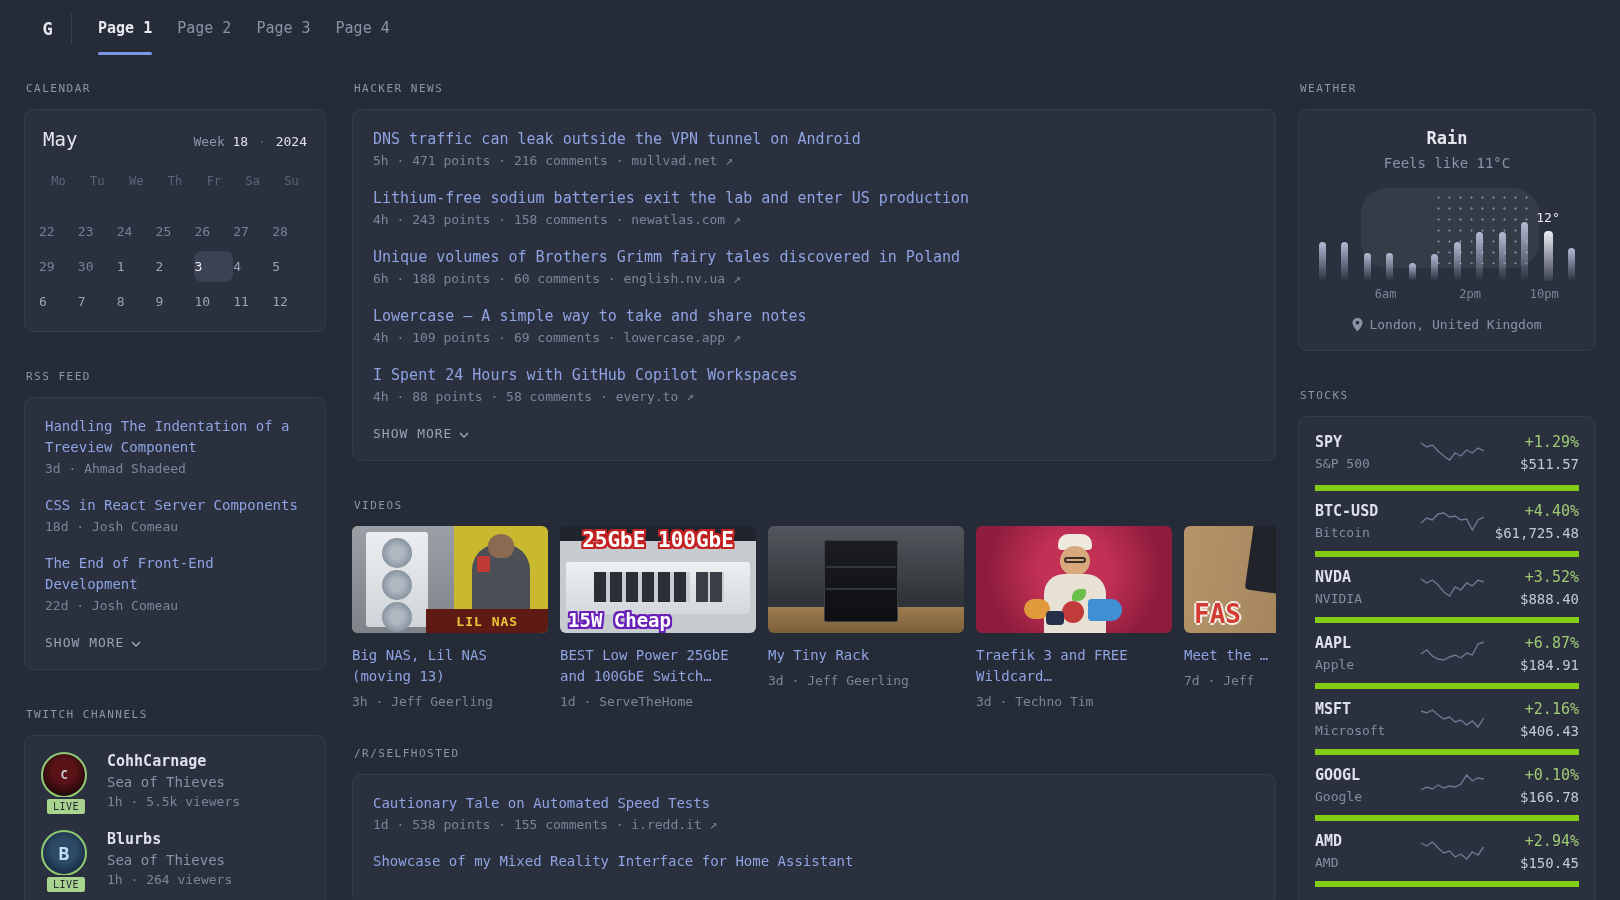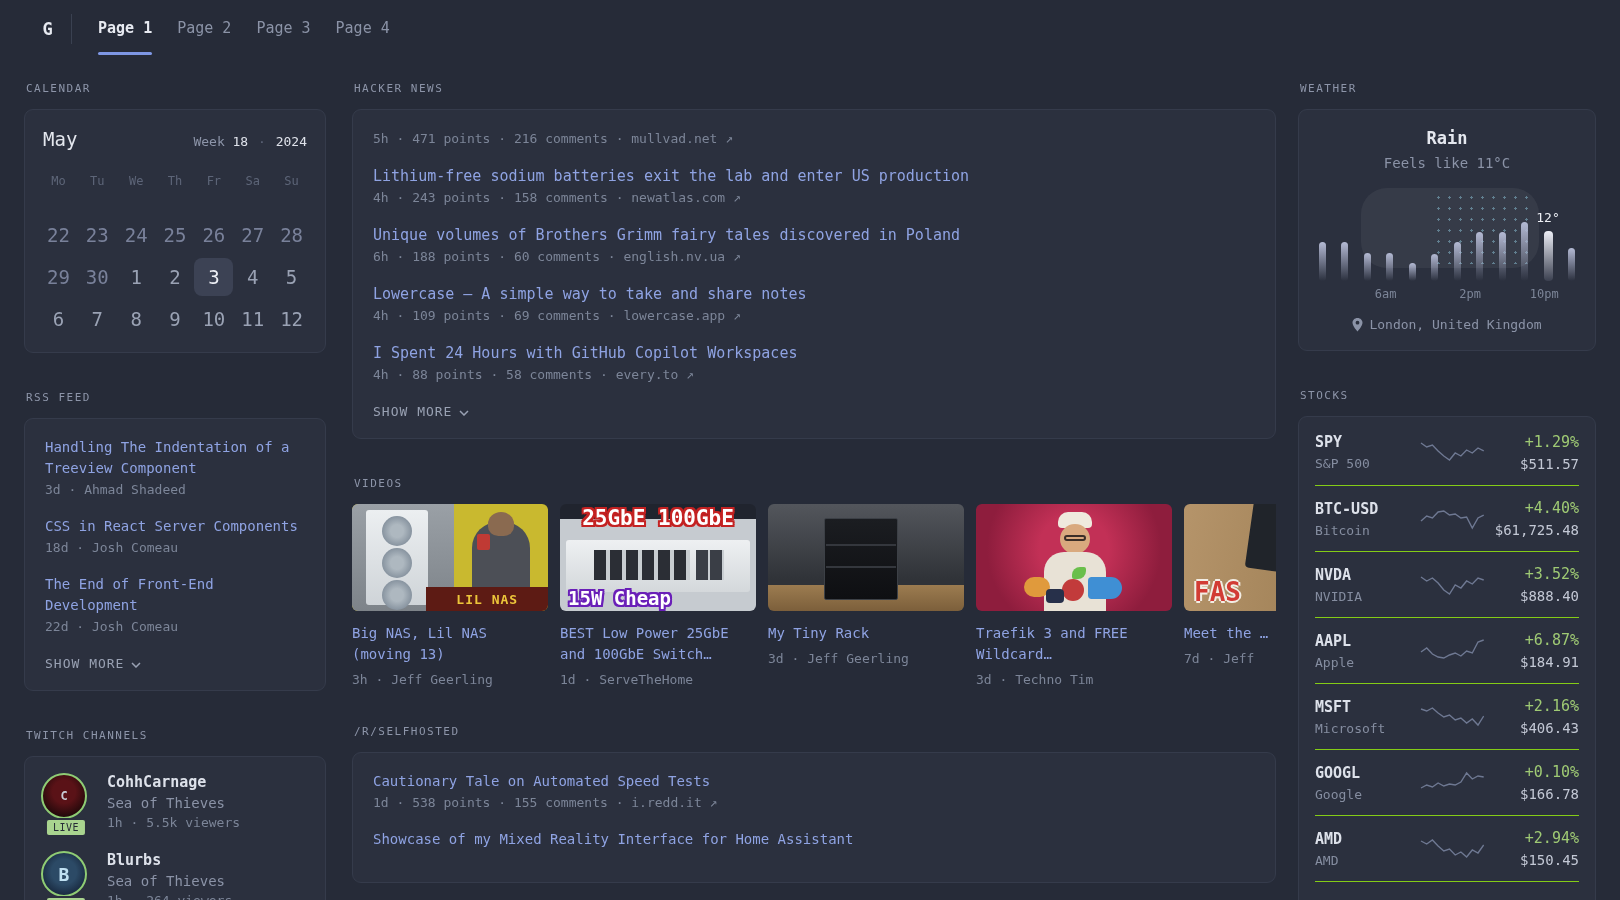--- a/index.html
+++ b/index.html
@@ -28,21 +28,21 @@
 
   
   .cal { padding:16px 14px 14px; }
   .cal-head { display:flex; justify-content:space-between; align-items:baseline; padding:2px 4px 0; }
   .cal-month { font-size:19px; color:#e4e7ee; }
   .cal-week { font-size:13px; color:#8d95a9; }
   .cal-week b { color:#dfe2ea; font-weight:normal; }
   .cal-week .dot { color:#5d6478; margin:0 2px; }
   .cal-grid { display:grid; grid-template-columns:repeat(7,1fr); margin-top:20px; row-gap:4px; }
   .cal-dow { text-align:center; font-size:12px; color:#5d6578; padding:4px 0 8px; }
-  .cal-day { text-align:center; font-size:19px; color:#9aa2b4; padding:8px 0; border-radius:8px; }
+  .cal-day { text-align:left; font-size:13px; color:#9aa2b4; padding:8px 0; border-radius:8px; }
   .cal-day.adjacent { color:#79819a; }
   .cal-day.today { background:#3c4254; color:#eceef4; }
 
   
   .list-card { padding:18px 20px; }
   .list-item { margin-bottom:19px; }
   .list-item:last-of-type { margin-bottom:14px; }
   .item-title { display:block; font-size:14px; line-height:21px; color:#8fa3e3; text-decoration:none; cursor:pointer; }
   .hn .item-title { font-size:15px; line-height:22px; }
   .item-meta { margin-top:3px; font-size:13px; color:#7c8598; }
@@ -107,21 +107,21 @@
   .wbar { position:relative; width:7px; border-radius:4px; background:linear-gradient(#b4bad4, rgba(94,101,130,0)); }
   .wbar.hl { width:9px; background:linear-gradient(#edeff7, rgba(173,179,206,.12)); }
   .wbar-label { position:absolute; top:-21px; left:50%; transform:translateX(-50%); font-size:13px; color:#eceef4; white-space:nowrap; }
   .w-times { position:relative; height:16px; margin:6px 4px 0; font-size:12px; color:#7c8598; }
   .w-times span { position:absolute; transform:translateX(-50%); }
   .w-times .tl0 { left:26%; } .w-times .tl1 { left:59%; } .w-times .tl2 { left:88%; }
   .w-loc { margin-top:14px; font-size:13px; color:#8b93a7; display:flex; align-items:center; justify-content:center; gap:6px; }
 
   
   .stocks { padding:2px 16px; }
-  .stk-row { display:flex; align-items:center; height:66px; border-top:1px solid #84cc16; }
+  .stk-row { display:flex; align-items:center; height:66px; border-top:6px solid #84cc16; }
   .stk-row:first-child { border-top:none; }
   .stk-id { width:104px; }
   .stk-sym { font-size:15px; font-weight:bold; color:#dde1ea; cursor:pointer; }
   .stk-name { font-size:13px; color:#858da0; margin-top:5px; }
   .stk-spark { flex:1; display:flex; justify-content:center; }
   .stk-right { width:94px; text-align:right; }
   .stk-chg { font-size:15px; color:#9fca74; }
   .stk-price { font-size:14px; color:#c3c8d5; margin-top:5px; }
 </style>
 </head>
@@ -240,20 +240,21 @@
         </div>
       </div>
     </div>
 
     <div class="col col-mid">
 
       <div class="sec">
         <div class="sec-title">HACKER NEWS</div>
         <div class="card list-card hn">
           <div class="list-item">
+            <a class="item-title">DNS traffic can leak outside the VPN tunnel on Android</a>
             <div class="item-meta">5h · 471 points · 216 comments · mullvad.net ↗</div>
           </div>
           <div class="list-item">
             <a class="item-title">Lithium-free sodium batteries exit the lab and enter US production</a>
             <div class="item-meta">4h · 243 points · 158 comments · newatlas.com ↗</div>
           </div>
           <div class="list-item">
             <a class="item-title">Unique volumes of Brothers Grimm fairy tales discovered in Poland</a>
             <div class="item-meta">6h · 188 points · 60 comments · english.nv.ua ↗</div>
           </div>

